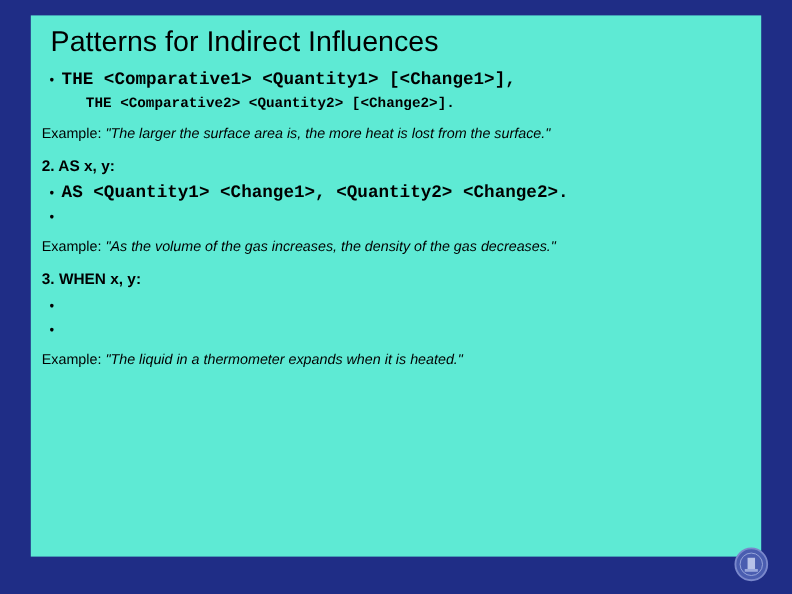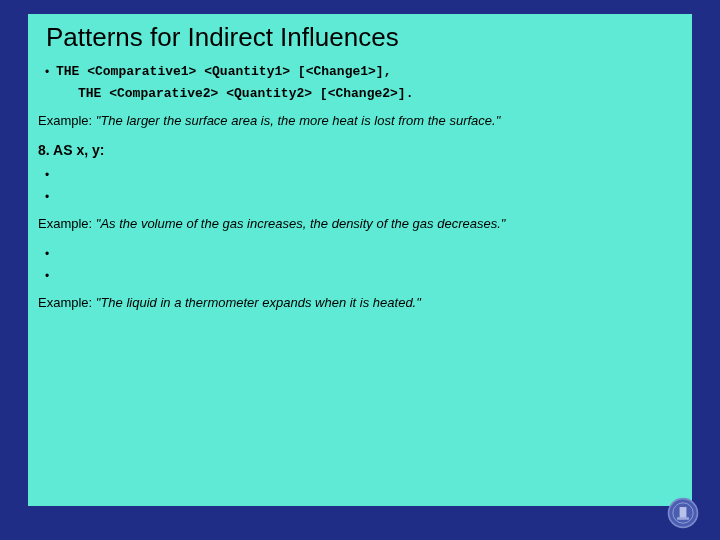--- a/index.html
+++ b/index.html
@@ -44,21 +44,21 @@
     width: 18px;
     font-size: 12px;
     line-height: 18px;
     text-align: center;
     color: #000;
     flex-shrink: 0;
   }
   .bline {
     font-family: "Courier New", Courier, monospace;
     font-weight: bold;
-    font-size: 13px;
+    font-size: 16px;
     color: #000;
     line-height: 18px;
   }
   .bline-indent {
     margin-left: 50px;
     font-family: "Courier New", Courier, monospace;
     font-weight: bold;
     font-size: 13px;
     color: #000;
     line-height: 18px;
@@ -87,31 +87,33 @@
 
   <div class="bullet">
     <span class="dot">•</span>
     <span class="bline">THE &lt;Comparative1&gt; &lt;Quantity1&gt; [&lt;Change1&gt;],</span>
   </div>
   <div class="bline-indent">THE &lt;Comparative2&gt; &lt;Quantity2&gt; [&lt;Change2&gt;].</div>
   <div class="example">
     <span>Example: </span><span class="italic">"The larger the surface area is, the more heat is lost from the surface."</span>
   </div>
 
-  <div class="section-head">8. AS x, y:</div>
+  <div class="section-head">2. AS x, y:</div>
   <div class="bullet">
     <span class="dot">•</span>
+    <span class="bline">AS &lt;Quantity1&gt; &lt;Change1&gt;, &lt;Quantity2&gt; &lt;Change2&gt;.</span>
   </div>
   <div class="bullet">
     <span class="dot">•</span>
   </div>
   <div class="example">
     <span>Example: </span><span class="italic">"As the volume of the gas increases, the density of the gas decreases."</span>
   </div>
 
+  <div class="section-head">3. WHEN x, y:</div>
   <div class="bullet">
     <span class="dot">•</span>
   </div>
   <div class="bullet">
     <span class="dot">•</span>
   </div>
   <div class="example">
     <span>Example: </span><span class="italic">"The liquid in a thermometer expands when it is heated."</span>
   </div>
 </div>

